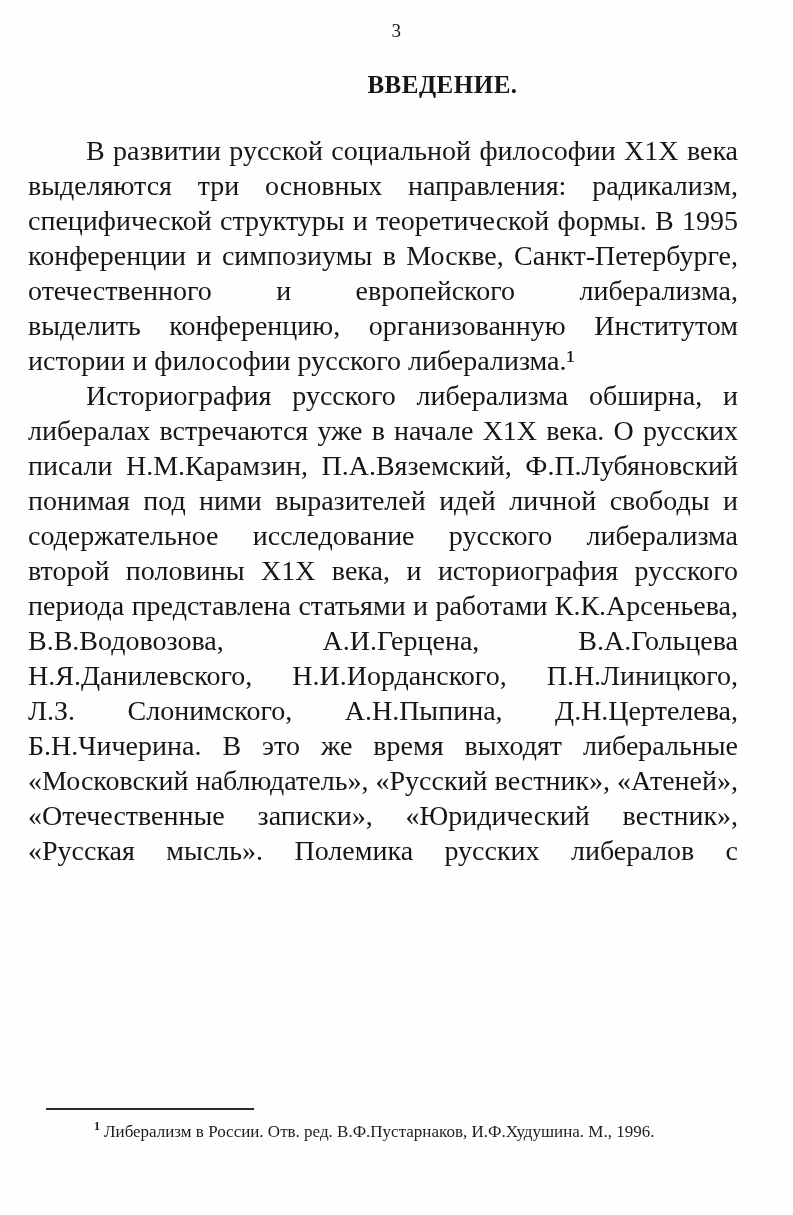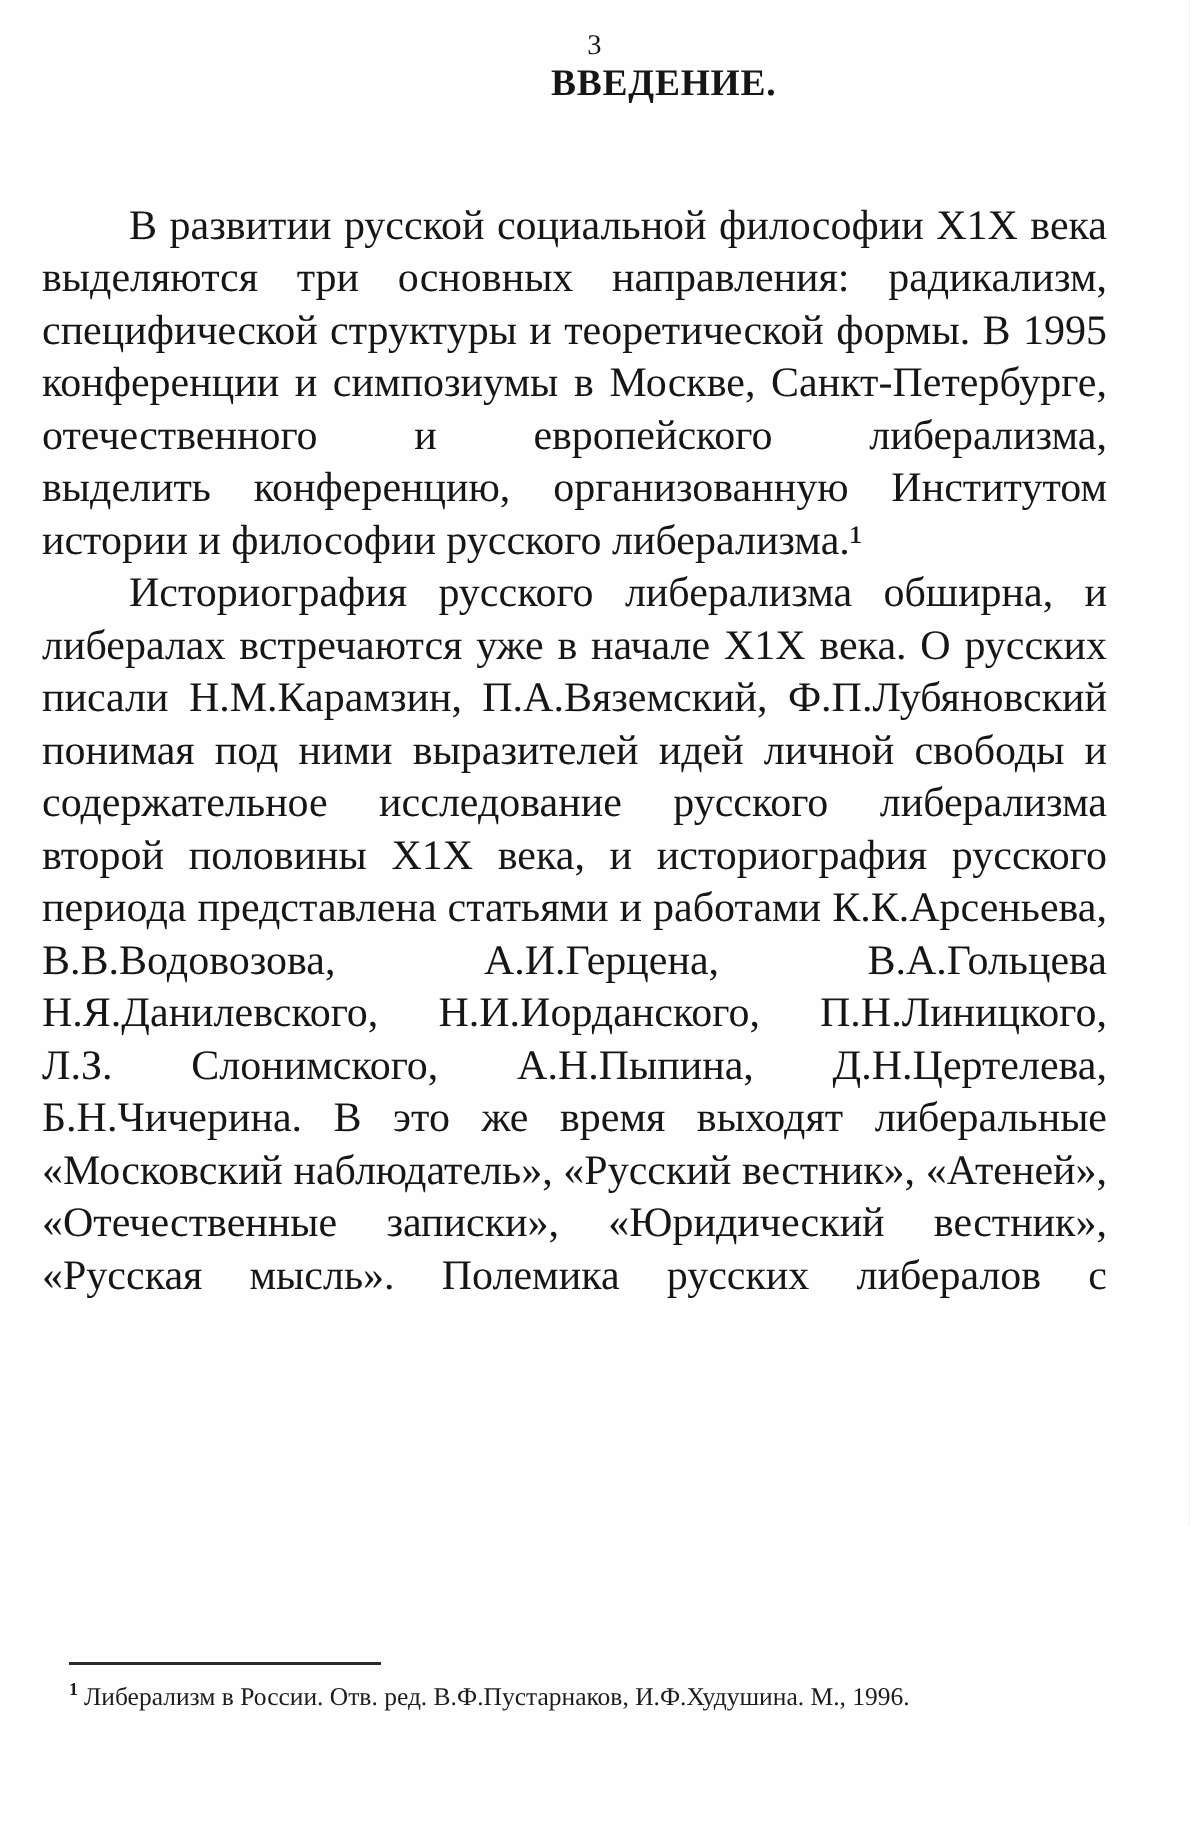--- a/index.html
+++ b/index.html
@@ -21,21 +21,21 @@
     position: absolute;
     top: 20px;
     left: 0;
     width: 100%;
     text-align: center;
     font-size: 19px;
     letter-spacing: 0.5px;
   }
   .doc-title {
     position: absolute;
-    top: 42px;
+    top: 71px;
     left: 0;
     width: 100%;
     padding-left: 92px;
     box-sizing: border-box;
     text-align: center;
     font-size: 25px;
     font-weight: bold;
     letter-spacing: 0.5px;
   }
   .body-text {
@@ -68,20 +68,21 @@
   }
   .footnote-rule {
     width: 208px;
     height: 0;
     border-top: 2px solid #2a2a2a;
     margin: 0 0 5px 0;
   }
   .footnote-text {
     line-height: 22px;
     color: #1c1c1c;
+    margin-left: 48px;
   }
   .footnote-text sup {
     font-size: 12px;
     font-weight: bold;
     margin-right: 4px;
   }
 </style>
 </head>
 <body>
 

